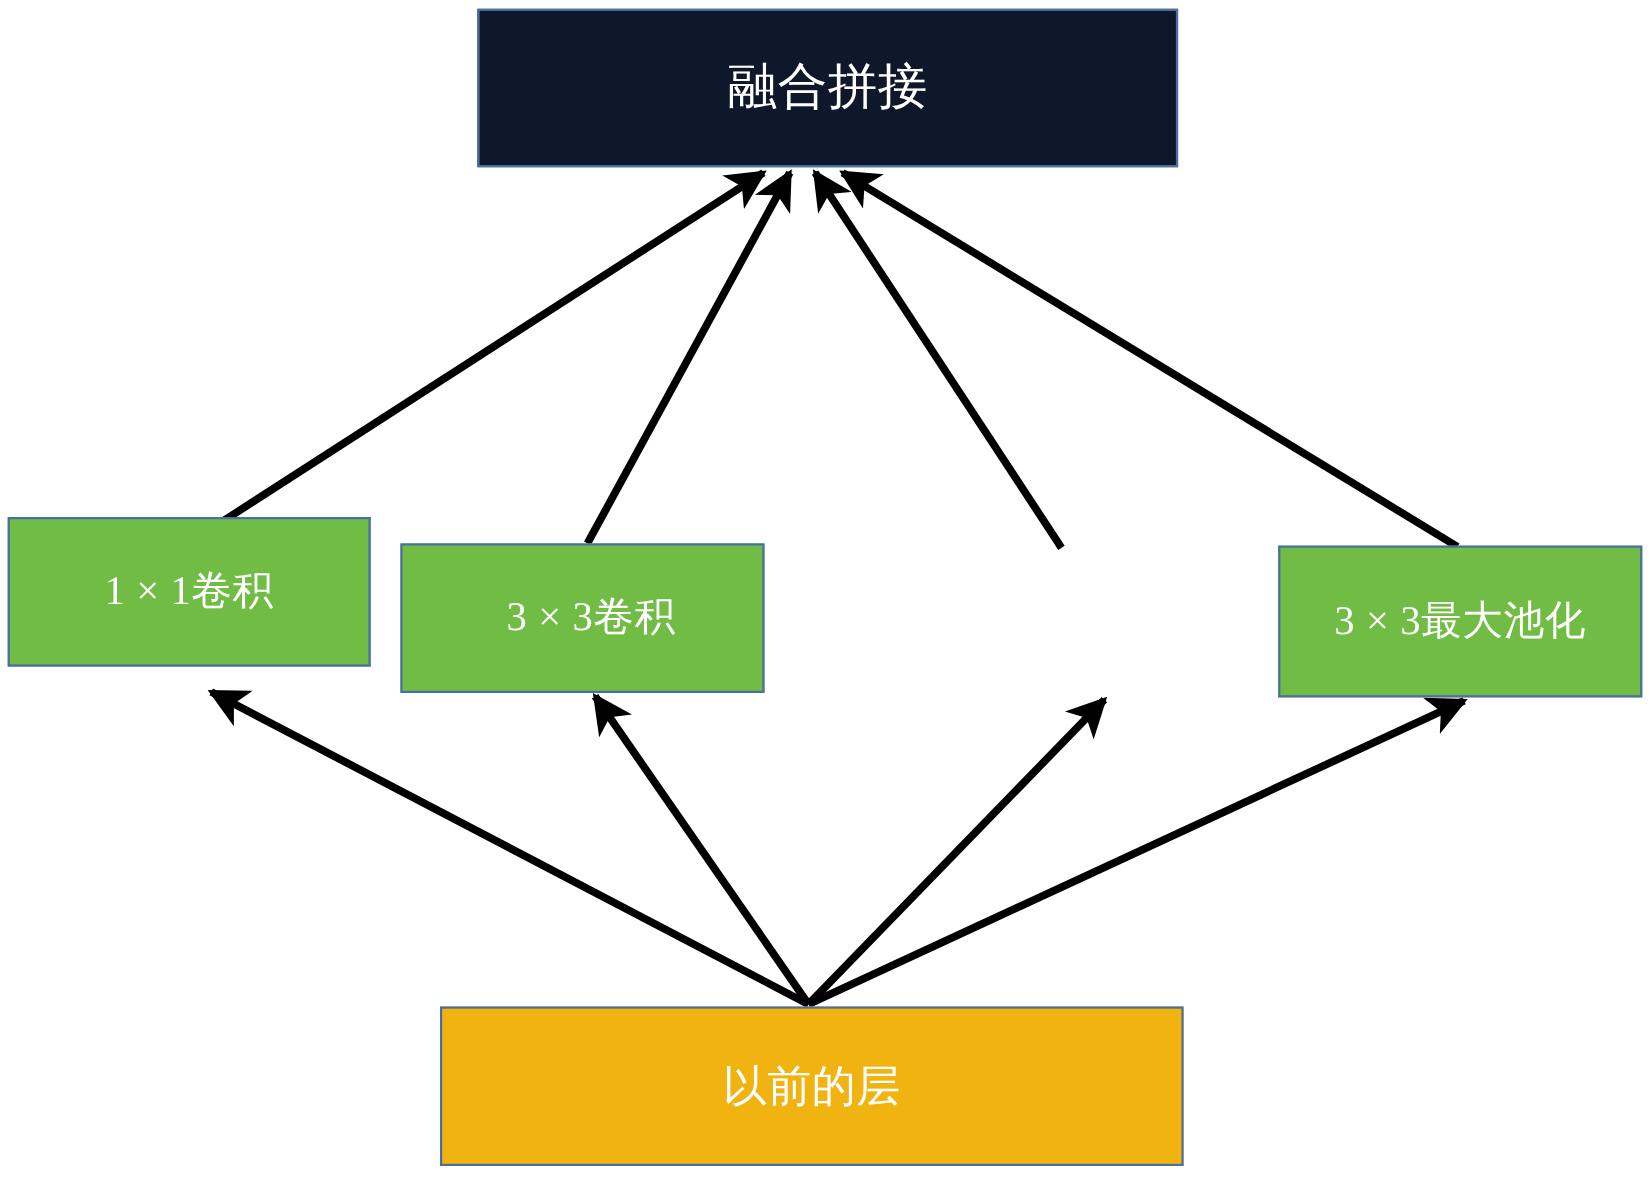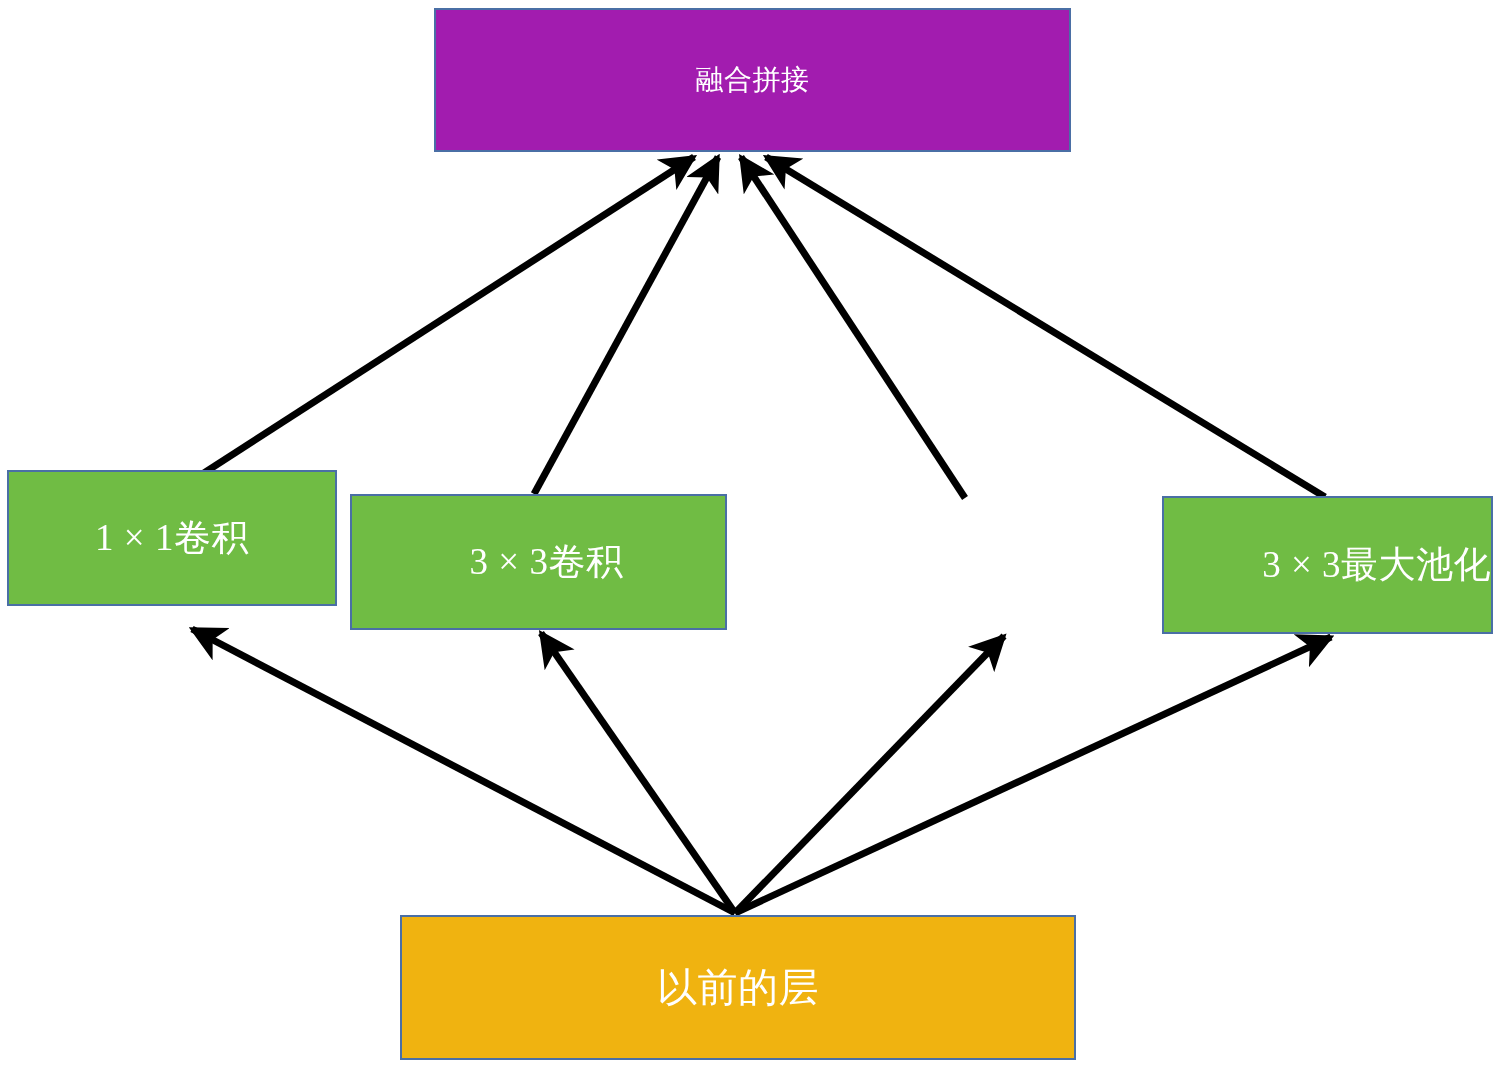--- a/index.html
+++ b/index.html
@@ -36,60 +36,59 @@
     text-align: center;
     line-height: 1.1;
     letter-spacing: 0.5px;
     z-index: 3;
   }
   .node-label {
     display: block;
     white-space: nowrap;
   }
   .node-fuse {
-    background: #a21caf;
+    background: #0f172a;
     left: 434px;
     top: 8px;
     width: 637px;
     height: 144px;
-    font-size: 28px;
+    font-size: 45px;
   }
   .node-conv1 {
     background: #70bc44;
     left: 7px;
     top: 470px;
     width: 330px;
     height: 136px;
     font-size: 37px;
   }
   .node-conv3 {
     background: #70bc44;
-    left: 350px;
+    left: 364px;
     top: 494px;
-    width: 377px;
+    width: 331px;
     height: 136px;
     font-size: 37px;
     padding-left: 16px;
   }
   .node-conv5 {
     background: #70bc44;
     left: 802px;
     top: 498px;
     width: 332px;
     height: 136px;
     font-size: 37px;
   }
   .node-pool {
     background: #70bc44;
     left: 1162px;
     top: 496px;
     width: 331px;
     height: 138px;
     font-size: 37px;
-    justify-content: flex-end;
   }
   .node-prev {
     background: #f0b310;
     left: 400px;
     top: 915px;
     width: 676px;
     height: 145px;
     font-size: 40px;
     font-family: Liberation Serif, serif;
   }

